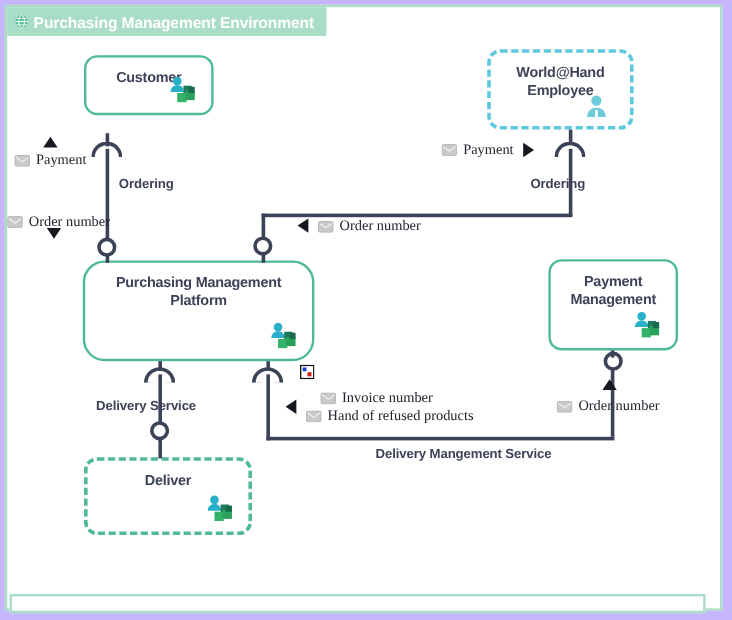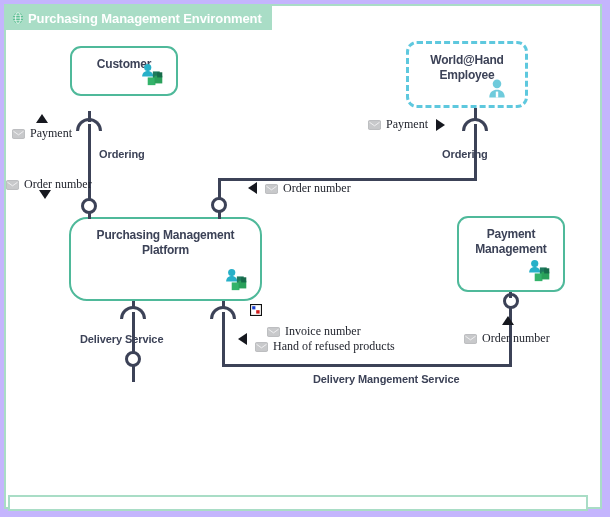--- a/index.html
+++ b/index.html
@@ -257,20 +257,31 @@
     <svg class="node-icon" viewBox="0 0 32 28">
       <circle cx="11" cy="6.5" r="4.2" fill="#27b0c8"></circle>
       <path d="M4.5 17 C4.5 12.5 8 10.6 11 10.6 C14 10.6 17.5 12.5 17.5 17 Z" fill="#27b0c8"></path>
       <rect x="17" y="11" width="8" height="8" fill="#1e7a5e"></rect>
       <rect x="11" y="18" width="9" height="9" fill="#33b36a"></rect>
       <rect x="19" y="16" width="9" height="9" fill="#2aa05a"></rect>
       <rect x="22" y="12" width="6" height="6" fill="#176b4a"></rect>
     </svg>
   </div>
 
+  <div class="node dashed" style="left:70px; top:381px; width:140px; height:65px;">
+    <div class="node-label">Deliver</div>
+    <svg class="node-icon" viewBox="0 0 32 28">
+      <circle cx="11" cy="6.5" r="4.2" fill="#27b0c8"></circle>
+      <path d="M4.5 17 C4.5 12.5 8 10.6 11 10.6 C14 10.6 17.5 12.5 17.5 17 Z" fill="#27b0c8"></path>
+      <rect x="17" y="11" width="8" height="8" fill="#1e7a5e"></rect>
+      <rect x="11" y="18" width="9" height="9" fill="#33b36a"></rect>
+      <rect x="19" y="16" width="9" height="9" fill="#2aa05a"></rect>
+      <rect x="22" y="12" width="6" height="6" fill="#176b4a"></rect>
+    </svg>
+  </div>
 
   <div class="line v" style="left:88px; top:111px; height:11px;"></div>
   <div class="socket" style="left:76px; top:118px;"></div>
   <div class="line v" style="left:88px; top:124px; height:81px;"></div>
   <div class="ball" style="left:81px; top:198px;"></div>
   <div class="line v" style="left:88px; top:212px; height:7px;"></div>
   <div class="edge-label" style="left:99px; top:148px;">Ordering</div>
 
   <div class="line v" style="left:474px; top:108px; height:12px;"></div>
   <div class="socket" style="left:462px; top:118px;"></div>

